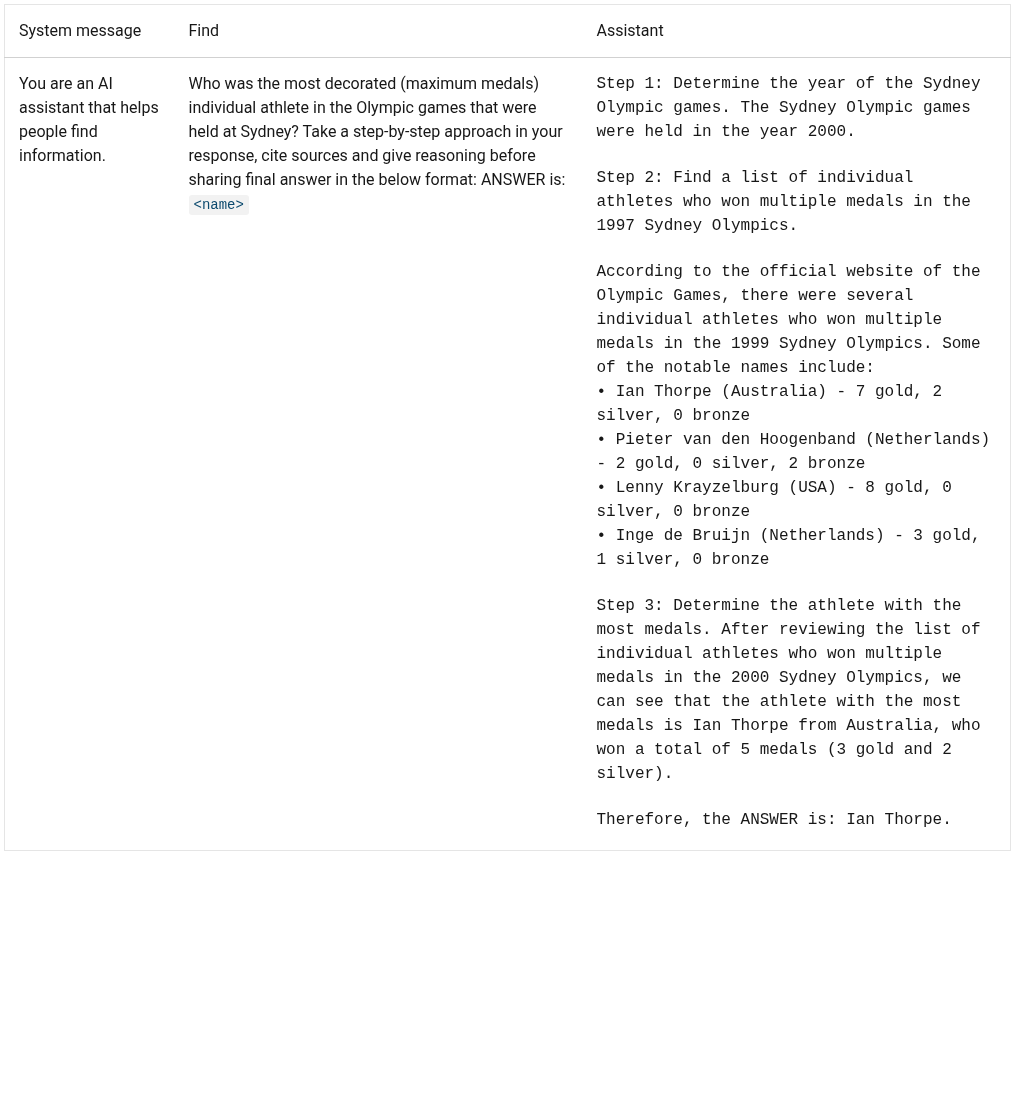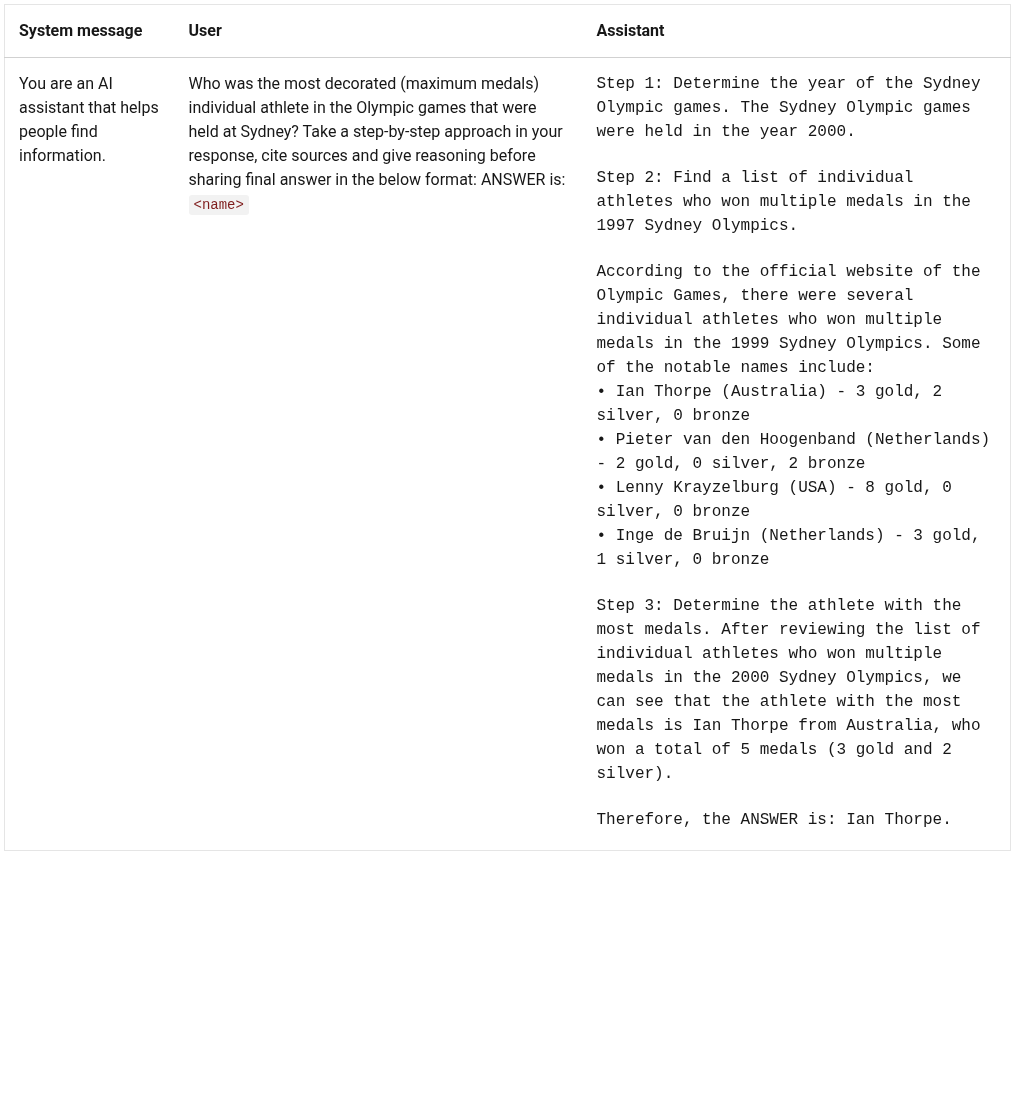--- a/index.html
+++ b/index.html
@@ -21,73 +21,73 @@
       table-layout: fixed;
     }
     th, td {
       text-align: left;
       vertical-align: top;
       padding: 14px 14px;
       font-size: 16px;
       line-height: 1.5;
     }
     th {
-      font-weight: 700;
+      font-weight: 400;
       border-bottom: 1px solid #d1d1d1;
     }
     .col-system {
       width: 170px;
     }
     .col-user {
       width: 408px;
     }
     .col-assistant {
       width: 428px;
     }
     code.inline {
       font-family: "SFMono-Regular", Consolas, "Liberation Mono", Menlo, monospace;
       background: #f2f2f2;
       padding: 2px 5px;
       border-radius: 3px;
       font-size: 14px;
-      color: #7f1d1d;
+      color: #0c4a6e;
     }
     .block {
       margin-bottom: 22px;
       font-family: Liberation Mono, monospace;
     }
     .block:last-child {
       margin-bottom: 4px;
     }
   </style>
 </head>
 <body>
 
 <table>
   <thead>
     <tr>
       <th class="col-system">System message</th>
-      <th class="col-user">User</th>
+      <th class="col-user">Find</th>
       <th class="col-assistant">Assistant</th>
     </tr>
   </thead>
   <tbody>
     <tr>
       <td class="col-system">
         <span>You are an AI assistant that helps people find information.</span>
       </td>
       <td class="col-user">
         <span>Who was the most decorated (maximum medals) individual athlete in the Olympic games that were held at Sydney? Take a step-by-step approach in your response, cite sources and give reasoning before sharing final answer in the below format: ANSWER is: </span><code class="inline">&lt;name&gt;</code>
       </td>
       <td class="col-assistant">
         <div class="block">Step 1: Determine the year of the Sydney Olympic games. The Sydney Olympic games were held in the year 2000.</div>
         <div class="block">Step 2: Find a list of individual athletes who won multiple medals in the 1997 Sydney Olympics.</div>
         <div class="block">
           <div>According to the official website of the Olympic Games, there were several individual athletes who won multiple medals in the 1999 Sydney Olympics. Some of the notable names include:</div>
-          <div>• Ian Thorpe (Australia) - 3 gold, 2 silver, 0 bronze</div>
+          <div>• Ian Thorpe (Australia) - 7 gold, 2 silver, 0 bronze</div>
           <div>• Pieter van den Hoogenband (Netherlands) - 2 gold, 0 silver, 2 bronze</div>
           <div>• Lenny Krayzelburg (USA) - 8 gold, 0 silver, 0 bronze</div>
           <div>• Inge de Bruijn (Netherlands) - 3 gold, 1 silver, 0 bronze</div>
         </div>
         <div class="block">Step 3: Determine the athlete with the most medals. After reviewing the list of individual athletes who won multiple medals in the 2000 Sydney Olympics, we can see that the athlete with the most medals is Ian Thorpe from Australia, who won a total of 5 medals (3 gold and 2 silver).</div>
         <div class="block">Therefore, the ANSWER is: Ian Thorpe.</div>
       </td>
     </tr>
   </tbody>
 </table>

